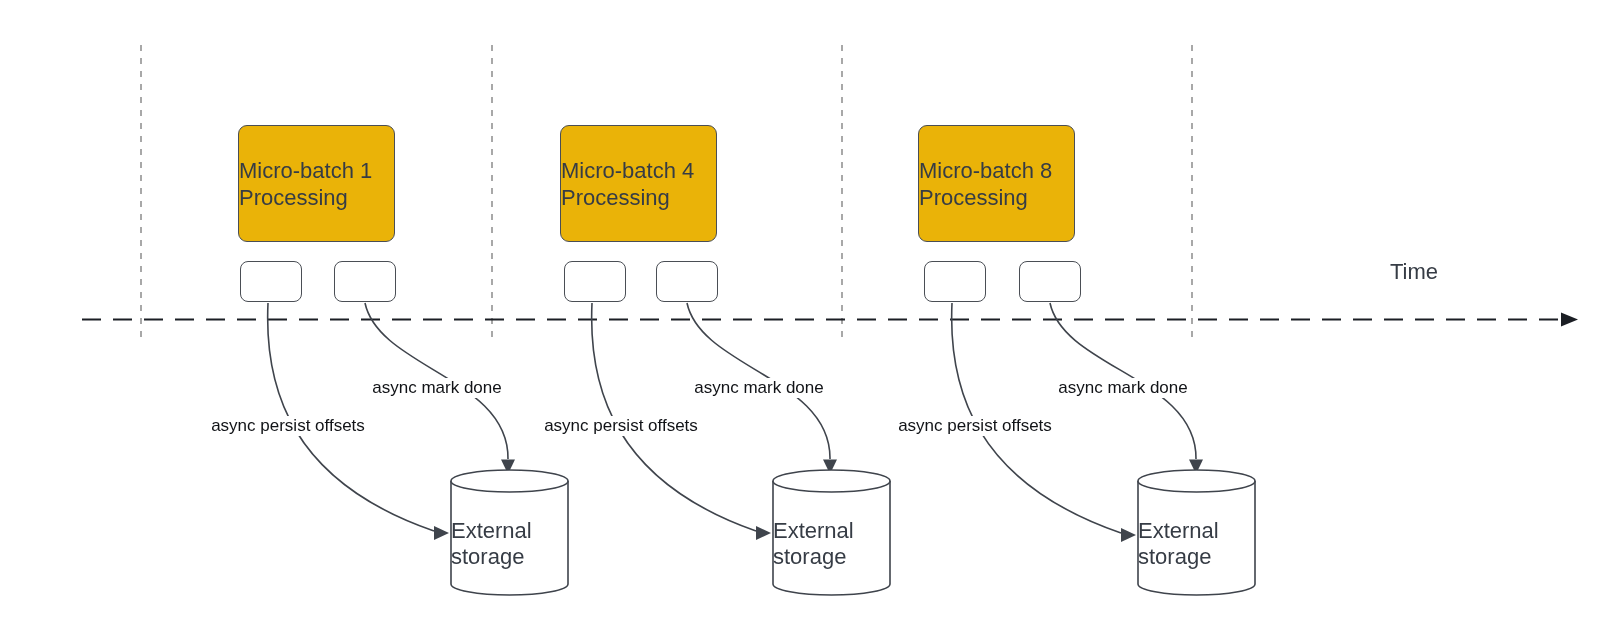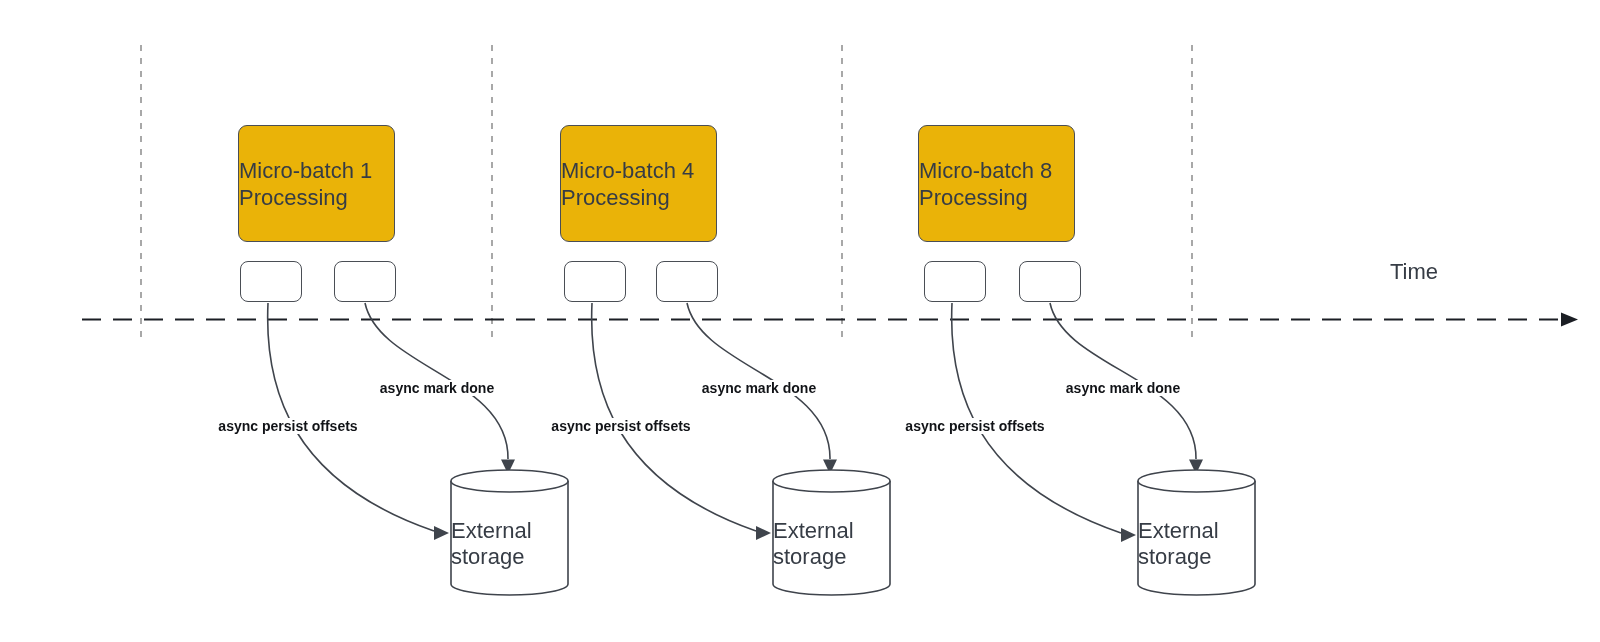--- a/index.html
+++ b/index.html
@@ -32,21 +32,21 @@
     border:1.6px solid var(--node-border);border-radius:9px;background:#eab308;
     display:flex;flex-direction:column;align-items:flex-start;justify-content:center;
     font-size:22px;line-height:27px;color:var(--node-text);text-align:center;
   }
   .smallbox{
     position:absolute;width:62px;height:41px;top:261px;
     border:1.5px solid var(--node-border);border-radius:8px;background:#fff;
   }
   .flow-label{
     position:absolute;transform:translate(-50%,-50%);
-    font-size:14px;font-weight:bold;color:var(--label-text);
+    font-size:17px;font-weight:normal;color:var(--label-text);
     background:#fff;padding:0 4px;white-space:nowrap;
   }
   .storage-label{
     position:absolute;top:518px;width:117px;
     font-size:22px;line-height:26px;color:var(--node-text);
   }
   .time-label{
     position:absolute;left:1386px;top:272px;transform:translate(-50%,-50%);
     font-size:22px;color:var(--node-text);white-space:nowrap;margin-left:28px;
   }

